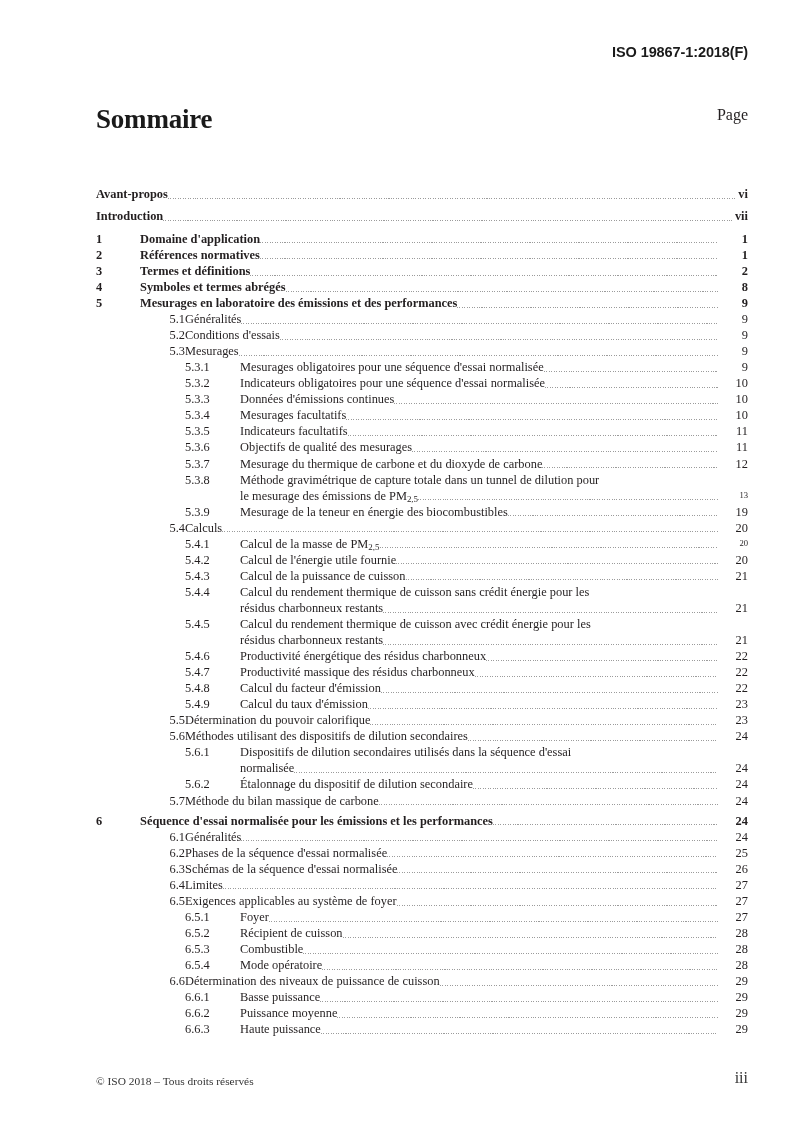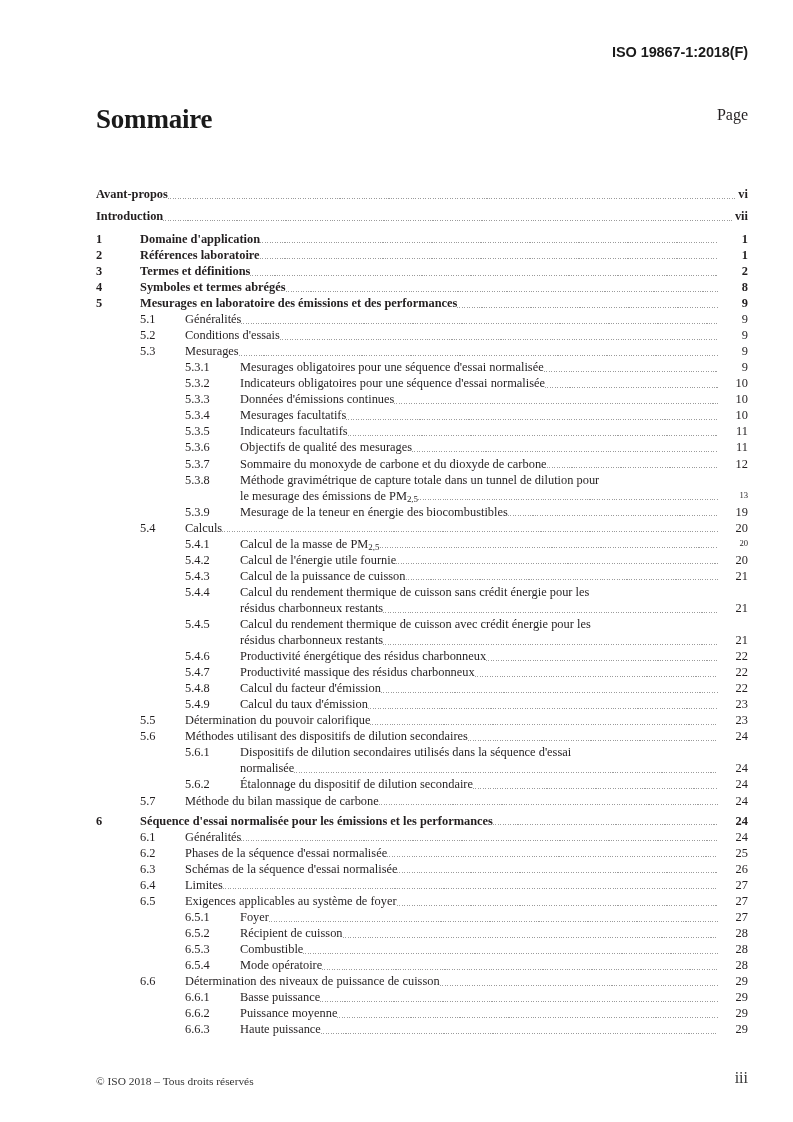--- a/index.html
+++ b/index.html
@@ -138,21 +138,21 @@
     font-weight: bold;
   }
   .lvl-front { margin-bottom: 6.4px; }
 
   .lvl-1 {
     font-weight: bold;
   }
   .lvl-1 .toc-num { width: 44px; }
   .lvl-1 .toc-page { width: 28px; }
 
-  .lvl-2 .toc-num { width: 45px; margin-left: 44px; }
+  .lvl-2 .toc-num { width: 45px; margin-left: 44px; text-align: right; }
   .lvl-2 .toc-page { width: 28px; }
 
   .lvl-3 .toc-num { width: 55px; margin-left: 89px; }
   .lvl-3 .toc-page { width: 28px; }
 
   
   .lvl-1 { margin-top: 4.2px; }
   .lvl-1.tight { margin-top: 0; }
 
   sub {
@@ -215,21 +215,21 @@
         <span class="toc-num">1</span>
         <span class="toc-body">
           <span class="toc-text">Domaine d'application</span>
           <span class="toc-leader"></span>
           <span class="toc-page">1</span>
         </span>
       </div>
       <div class="toc-entry lvl-1 tight">
         <span class="toc-num">2</span>
         <span class="toc-body">
-          <span class="toc-text">Références laboratoire</span>
+          <span class="toc-text">Références normatives</span>
           <span class="toc-leader"></span>
           <span class="toc-page">1</span>
         </span>
       </div>
       <div class="toc-entry lvl-1 tight">
         <span class="toc-num">3</span>
         <span class="toc-body">
           <span class="toc-text">Termes et définitions</span>
           <span class="toc-leader"></span>
           <span class="toc-page">2</span>
@@ -319,21 +319,21 @@
         <span class="toc-num">5.3.6</span>
         <span class="toc-body">
           <span class="toc-text">Objectifs de qualité des mesurages</span>
           <span class="toc-leader"></span>
           <span class="toc-page">11</span>
         </span>
       </div>
       <div class="toc-entry lvl-3">
         <span class="toc-num">5.3.7</span>
         <span class="toc-body">
-          <span class="toc-text">Sommaire du monoxyde de carbone et du dioxyde de carbone</span>
+          <span class="toc-text">Mesurage du thermique de carbone et du dioxyde de carbone</span>
           <span class="toc-leader"></span>
           <span class="toc-page">12</span>
         </span>
       </div>
       <div class="toc-entry lvl-3 wrap">
         <span class="toc-num">5.3.8</span>
         <span class="toc-body">
           <span class="wrap-first">Méthode gravimétrique de capture totale dans un tunnel de dilution pour</span>
           <span class="wrap-last">
             <span class="toc-text">le mesurage des émissions de PM<sub>2,5</sub></span>

